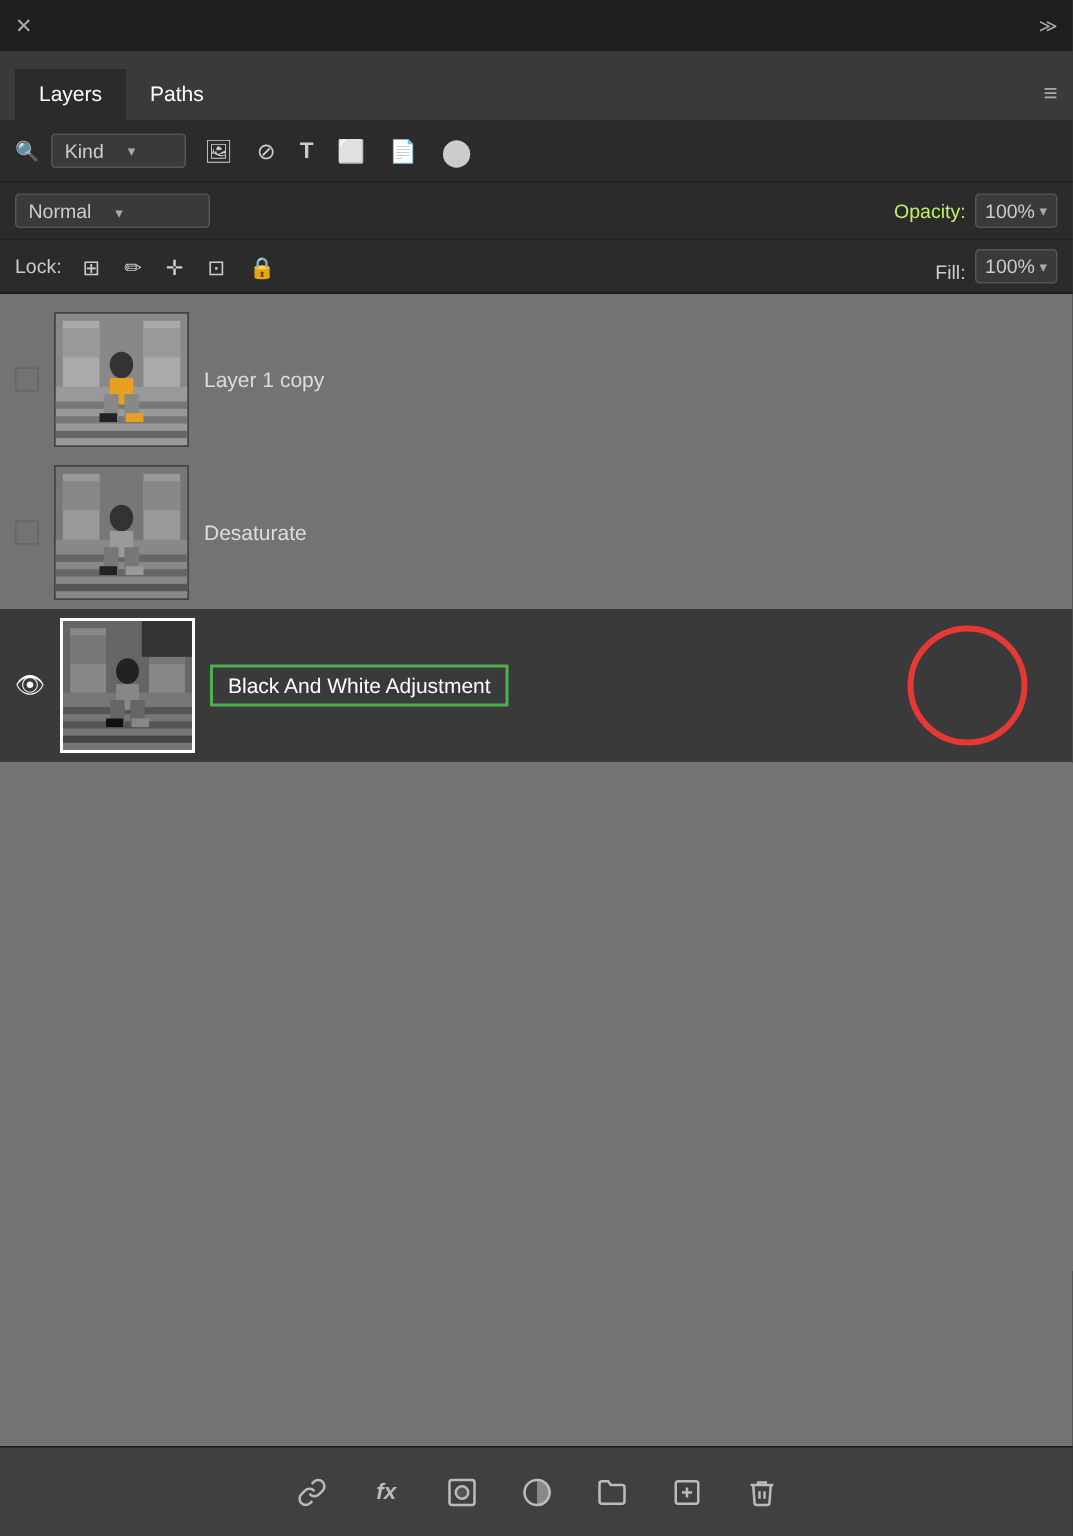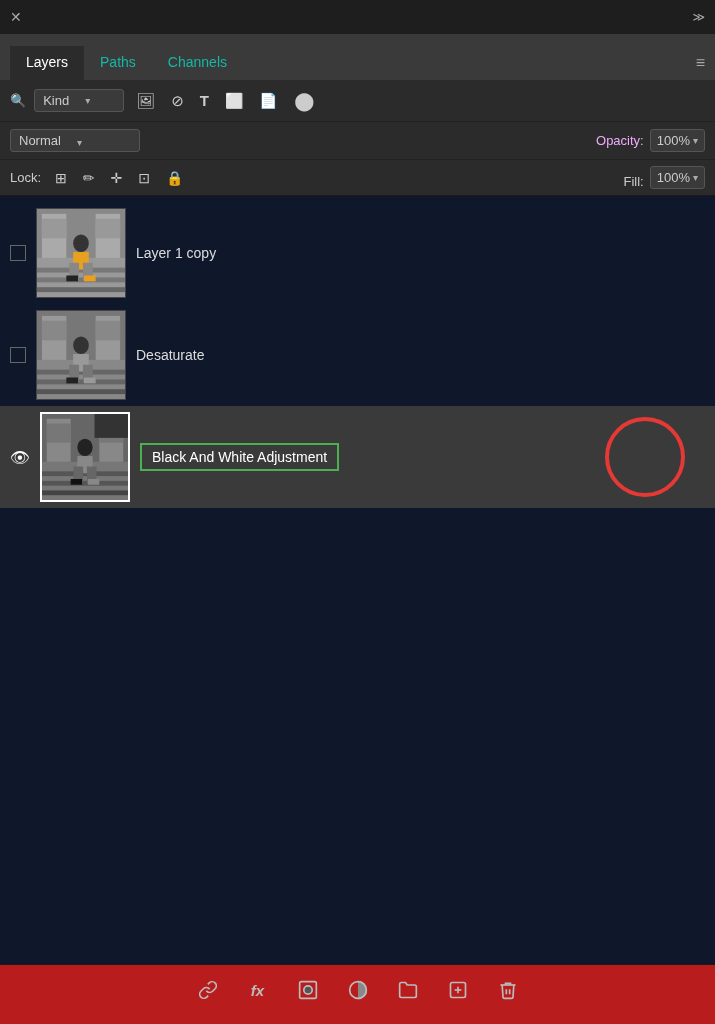--- a/index.html
+++ b/index.html
@@ -53,21 +53,21 @@
       justify-content: space-between;
     }
     .tabs-left {
       display: flex;
       align-items: flex-end;
       gap: 0;
       margin-top: 29px;
     }
     .tab {
       padding: 8px 16px;
-      color: #14b8a6;
+      color: #ffffff;
       font-size: 14px;
       font-weight: 500;
       cursor: pointer;
       border-bottom: 2px solid transparent;
     }
     .tab.active {
       color: #fff;
       background: #2b2b2b;
       border-bottom: 2px solid #2b2b2b;
     }
@@ -131,21 +131,21 @@
       cursor: pointer;
       min-width: 130px;
     }
     .opacity-group {
       display: flex;
       align-items: center;
       gap: 6px;
       margin-left: auto;
     }
     .opacity-label {
-      color: #f0abfc;
+      color: #bef264;
       font-size: 13px;
     }
     .opacity-value {
       background: #3a3a3a;
       border: 1px solid #555;
       color: #ccc;
       font-size: 13px;
       padding: 3px 6px;
       border-radius: 3px;
       min-width: 52px;
@@ -195,21 +195,21 @@
       min-width: 52px;
       text-align: center;
       display: flex;
       align-items: center;
       gap: 3px;
     }
 
     
     .layers-list {
       flex: 1;
-      background: #0f172a;
+      background: #737373;
       overflow-y: auto;
       padding: 6px 0;
     }
 
     .layer-item {
       display: flex;
       align-items: center;
       padding: 6px 10px;
       gap: 10px;
       cursor: pointer;
@@ -278,23 +278,24 @@
       height: 80px;
       border-radius: 50%;
       border: 4px solid #e53935;
       background: transparent;
       margin-left: auto;
       margin-right: 20px;
     }
 
     
     .bottom-bar {
-      background: #b91c1c;
+      background: #404040;
       border-top: 1px solid #1a1a1a;
       display: flex;
+      align-items: center;
       justify-content: center;
       padding: 10px;
       gap: 20px;
       height: 60px;
     }
     .bottom-icon {
       color: #bbb;
       font-size: 20px;
       cursor: pointer;
       display: flex;
@@ -329,21 +330,20 @@
 
   <div class="title-bar">
     <span class="close-icon">✕</span>
     <span class="collapse-icon">≫</span>
   </div>
 
   <div class="tabs-row">
     <div class="tabs-left">
       <div class="tab active">Layers</div>
       <div class="tab">Paths</div>
-      <div class="tab">Channels</div>
     </div>
     <span class="menu-icon">≡</span>
   </div>
 
   <div class="filter-row">
     <span class="search-icon-wrap">🔍</span>
     <div class="filter-select">
       <span>Kind</span>
       <span class="chevron">▾</span>
     </div>

